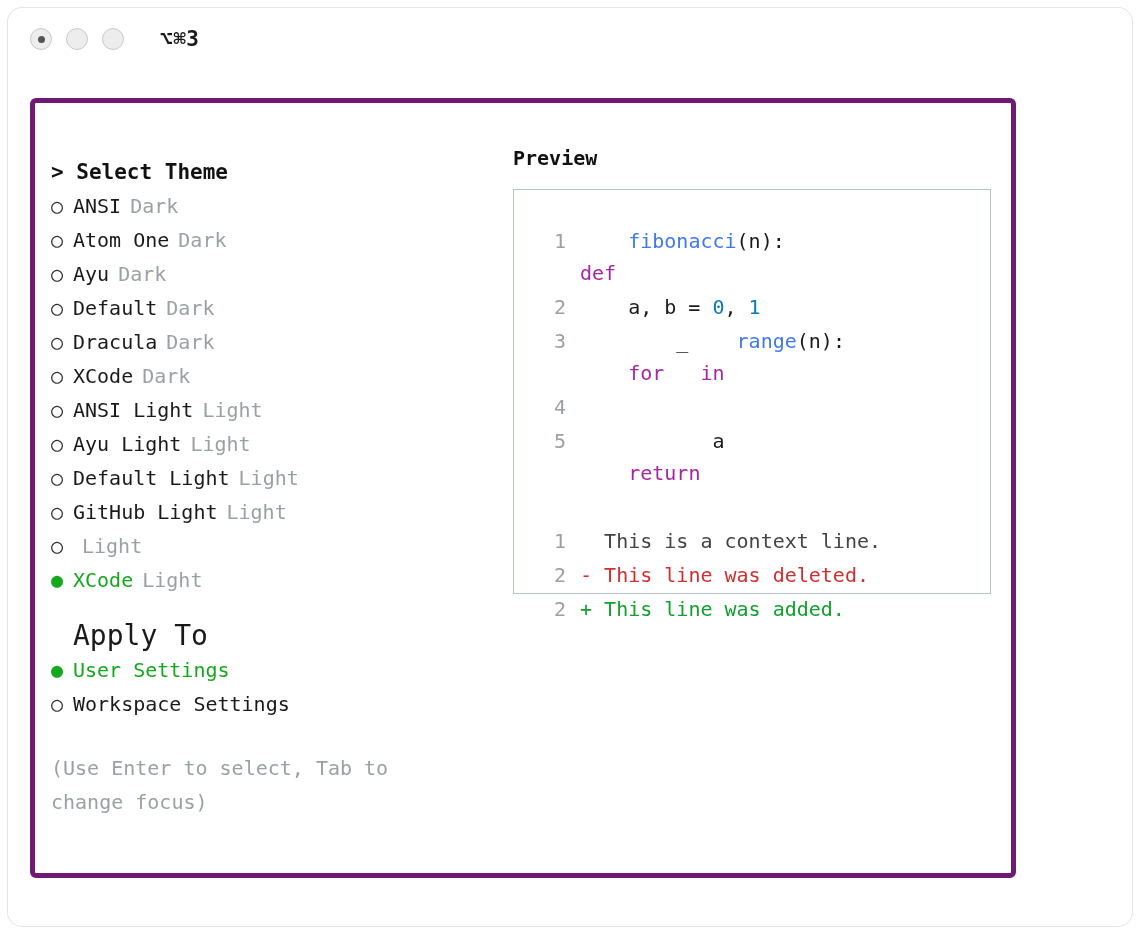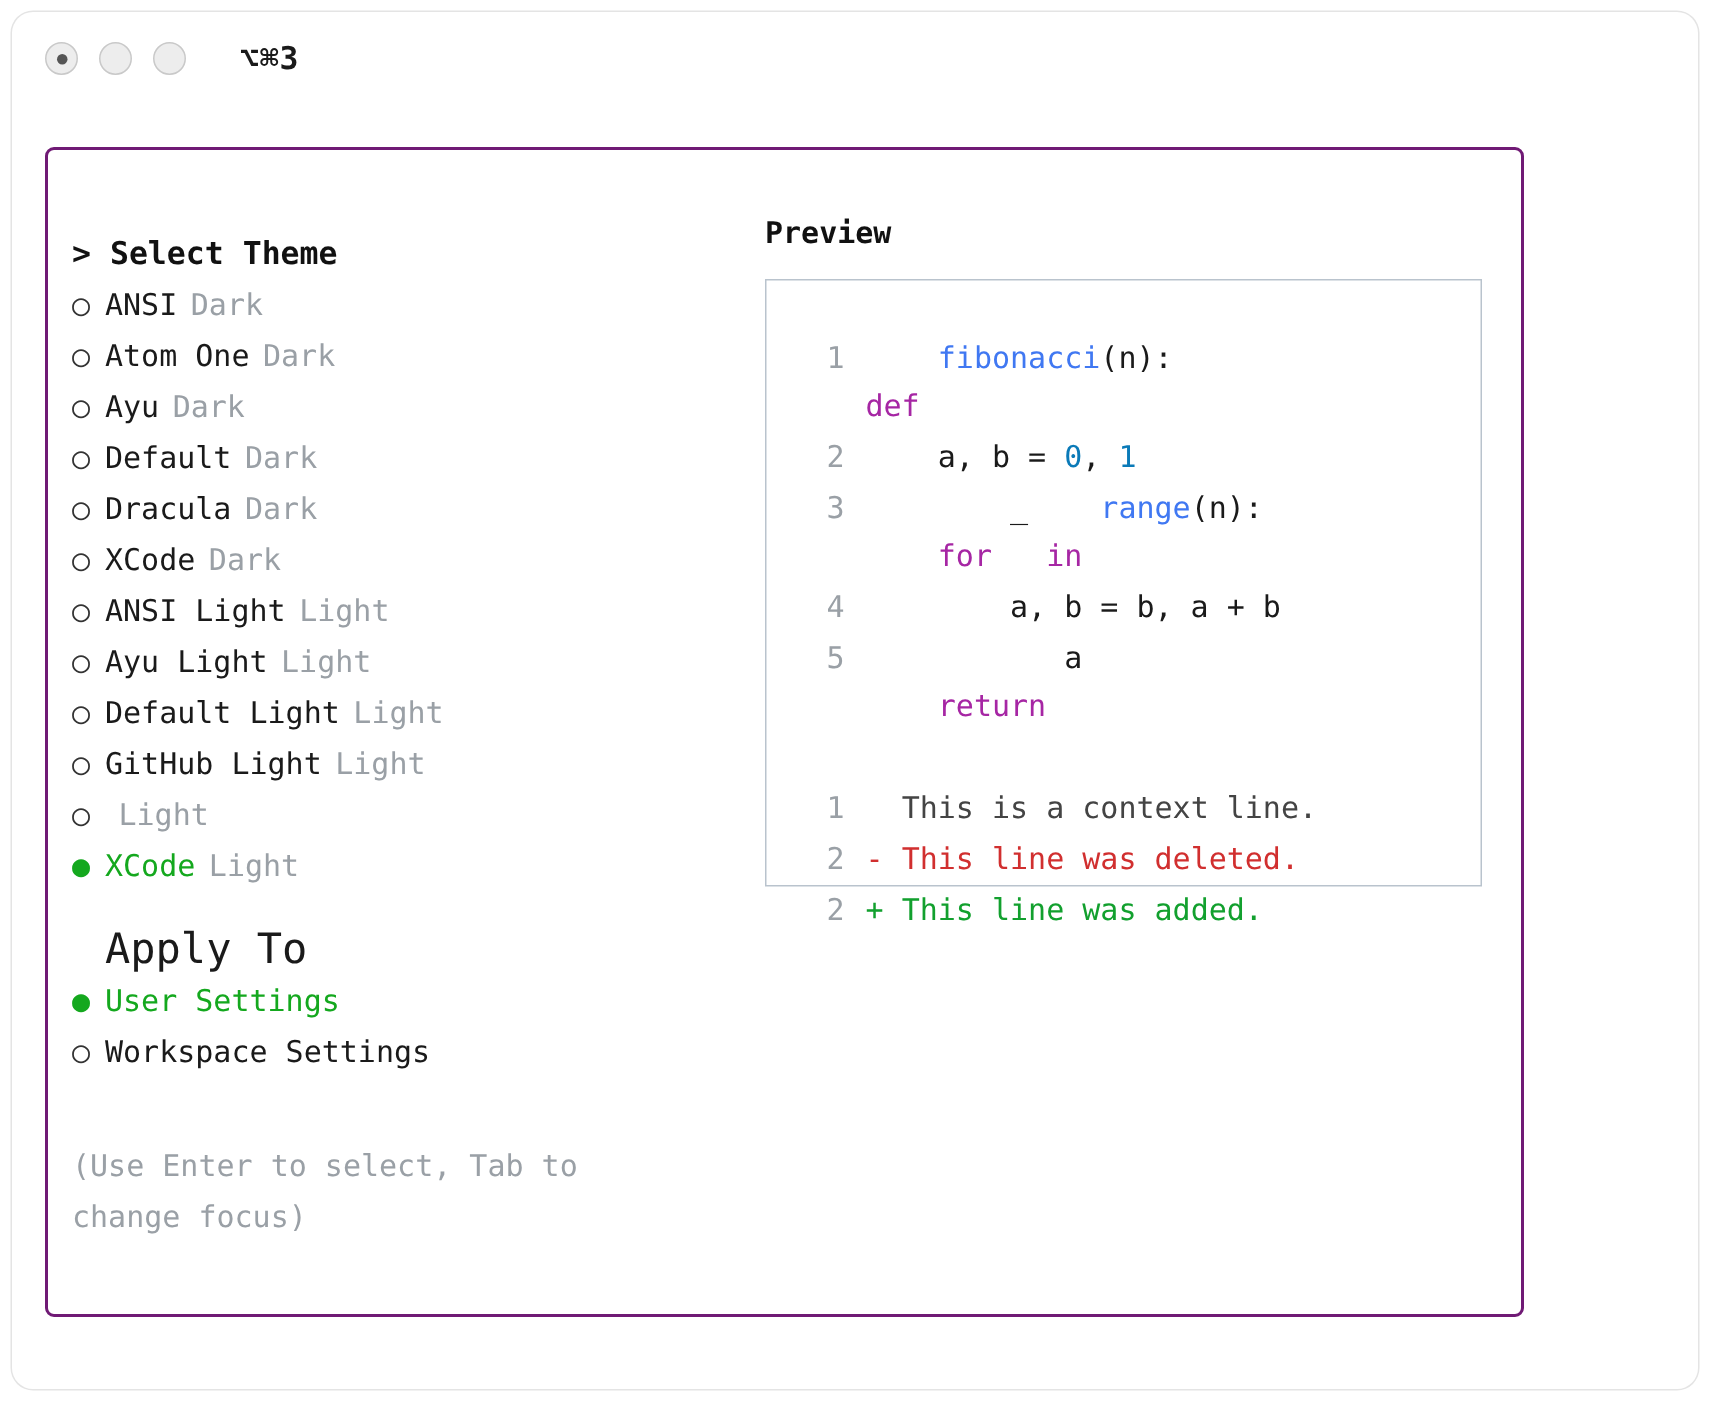--- a/index.html
+++ b/index.html
@@ -54,21 +54,21 @@
     font-weight: bold;
     letter-spacing: 0.5px;
     color: #1a1a1a;
   }
   .panel {
     position: absolute;
     left: 22px;
     top: 90px;
     width: 986px;
     height: 780px;
-    border: 2px solid #701a75;
+    border: 5px solid #701a75;
     border-radius: 6px;
     background: #ffffff;
     box-sizing: border-box;
   }
   .panel-inner {
     position: relative;
     width: 100%;
     height: 100%;
   }
   .left-col {
@@ -118,21 +118,21 @@
   }
   .spacer-sm { height: 22px; }
   .group-title {
     font-size: 28px;
     line-height: 34px;
     color: #1a1a1a;
     padding-left: 22px;
     white-space: pre;
   }
   .hint {
-    margin-top: 42px;
+    margin-top: 30px;
     font-size: 20px;
     line-height: 34px;
     color: #9aa0a6;
     width: 420px;
     white-space: pre-wrap;
   }
   .preview-title {
     font-size: 20px;
     font-weight: bold;
     color: #111;
@@ -295,21 +295,20 @@
             <span class="kw">for</span>
             <span class="plain"> _ </span>
             <span class="kw">in</span>
             <span class="plain"> </span>
             <span class="fn">range</span>
             <span class="plain">(n):</span>
           </div>
 
           <div class="code-line">
             <span class="ln">4</span>
-            <span class="plain">        a, b = b, a + b</span>
           </div>
 
           <div class="code-line">
             <span class="ln">5</span>
             <span class="plain">    </span>
             <span class="kw">return</span>
             <span class="plain"> a</span>
           </div>
 
           <div class="blank-line"></div>

